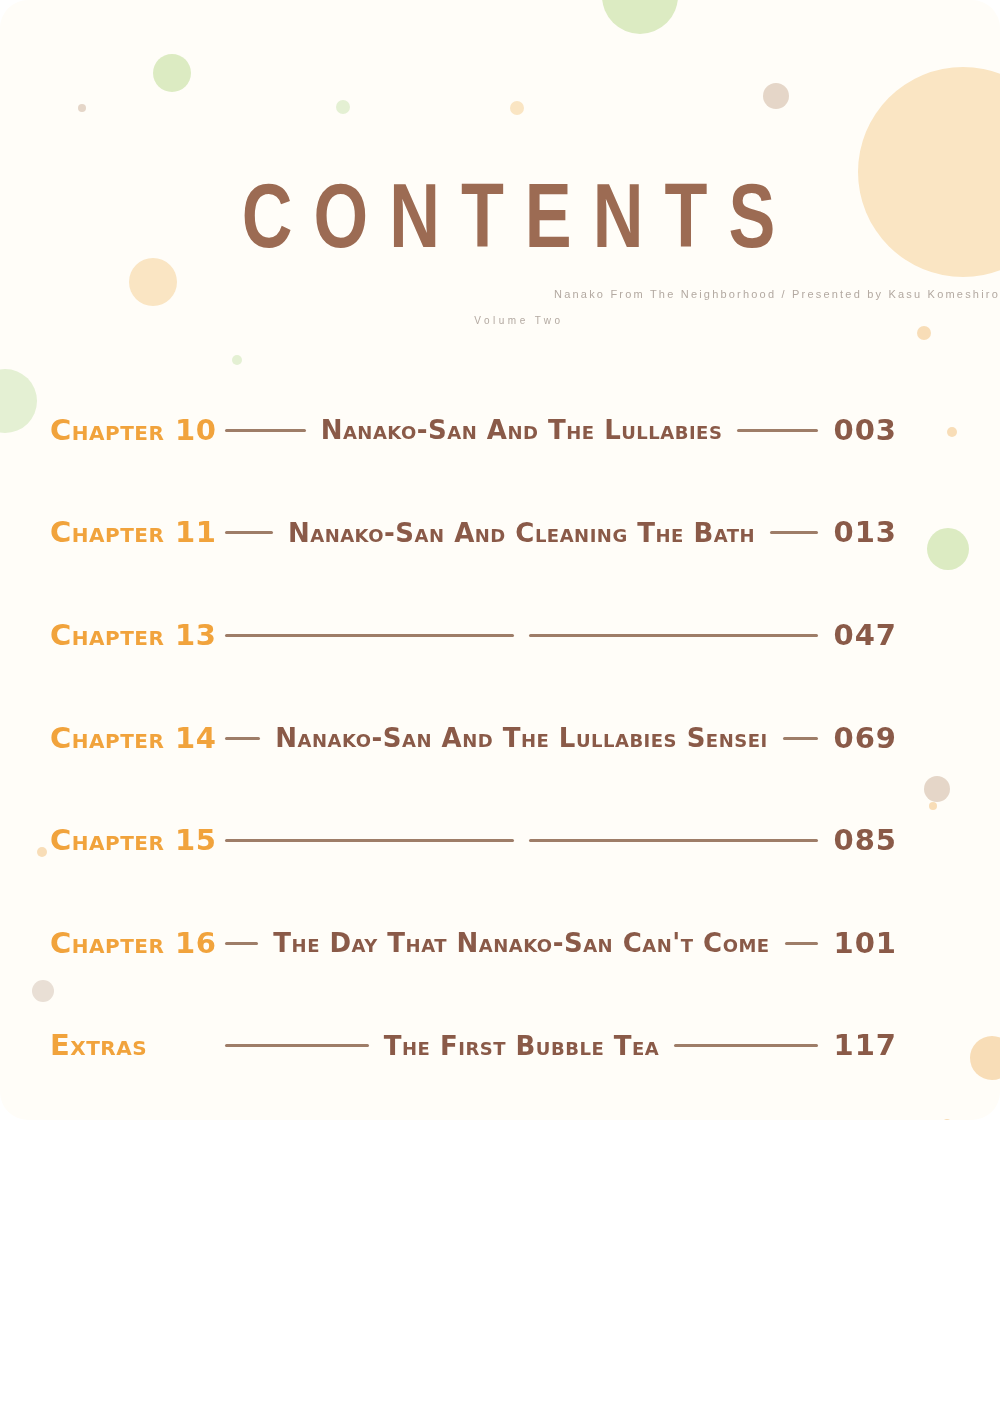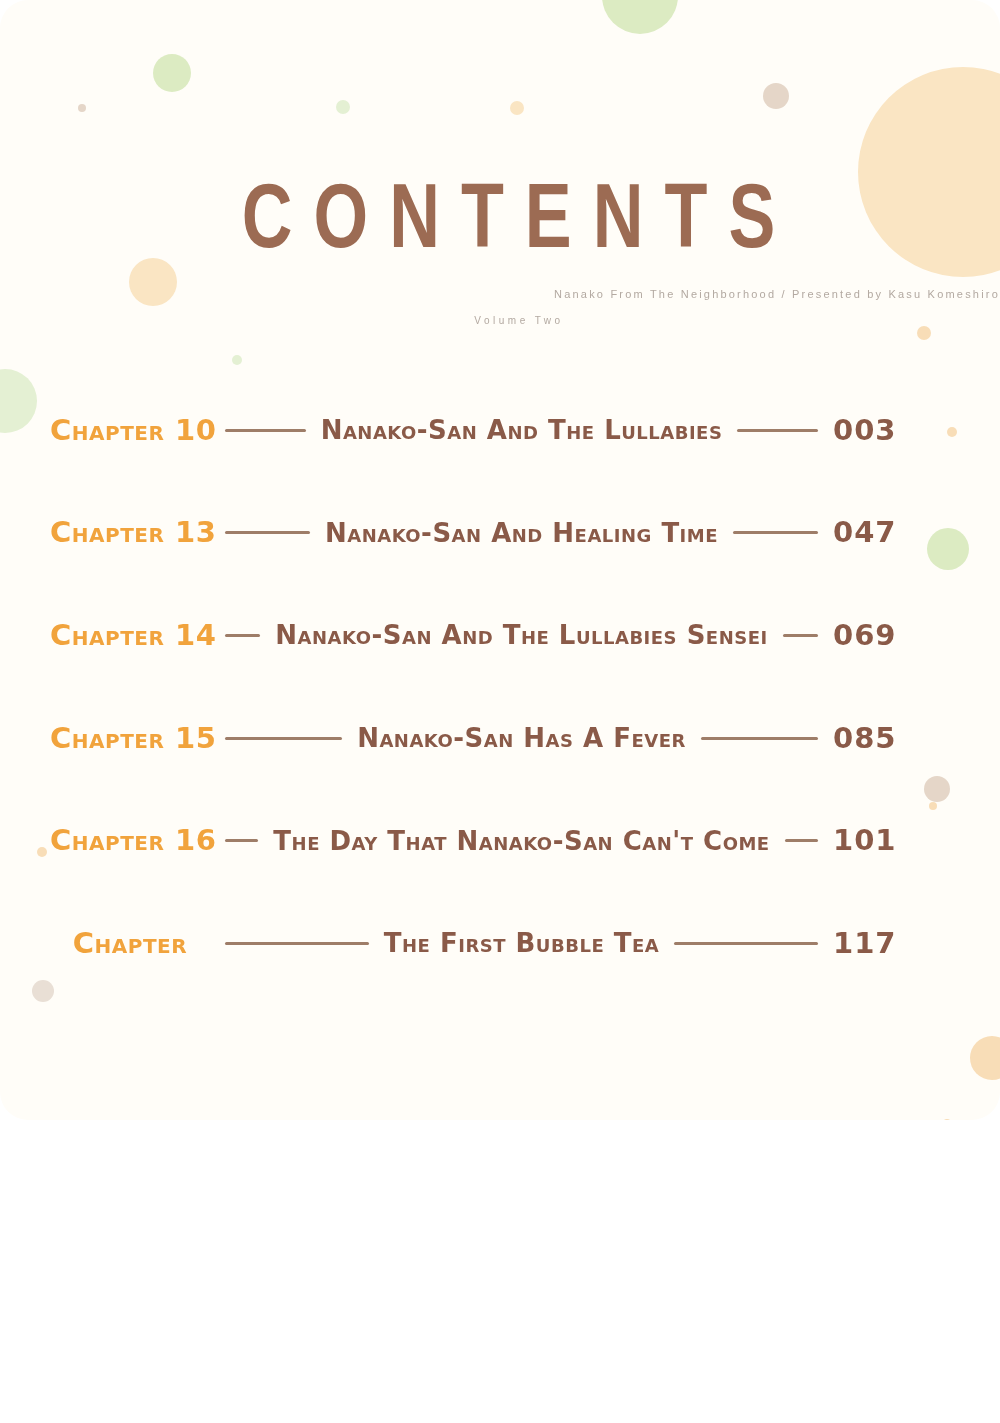--- a/index.html
+++ b/index.html
@@ -59,21 +59,21 @@
   }
   .row{
     height:102.6px;
     display:flex;
     align-items:center;
     gap:15px;
   }
   .label{
     width:160px;
     flex:0 0 160px;
-    text-align:center;
+    text-align:left;
     font:700 29px/1 "DejaVu Sans",sans-serif;
     font-variant:small-caps;
     letter-spacing:0.5px;
     color:var(--orange);
     white-space:nowrap;
   }
   .line{
     flex:1 1 20px;
     min-width:14px;
     height:3px;
@@ -84,20 +84,21 @@
     font:700 26px/1 "DejaVu Sans",sans-serif;
     font-variant:small-caps;
     letter-spacing:0.5px;
     color:var(--brown);
     white-space:nowrap;
     text-align:center;
   }
   .page-num{
     width:64px;
     flex:0 0 64px;
+    text-align:right;
     font:700 29px/1 "DejaVu Sans",sans-serif;
     letter-spacing:1px;
     color:var(--brown);
     white-space:nowrap;
   }
 </style>
 </head>
 <body>
 
 <div class="page">
@@ -138,48 +139,53 @@
 
   <main class="toc">
     <div class="row">
       <span class="label">Chapter 10</span>
       <span class="line"></span>
       <span class="title">Nanako-San And The Lullabies</span>
       <span class="line"></span>
       <span class="page-num">003</span>
     </div>
     <div class="row">
+      <span class="label">Chapter 11</span>
+      <span class="line"></span>
+      <span class="title">Nanako-San And Cleaning The Bath</span>
+      <span class="line"></span>
+      <span class="page-num">013</span>
+    </div>
+    <div class="row">
       <span class="label">Chapter 13</span>
       <span class="line"></span>
-      <span class="title">Nanako-San And Healing Time</span>
       <span class="line"></span>
       <span class="page-num">047</span>
     </div>
     <div class="row">
       <span class="label">Chapter 14</span>
       <span class="line"></span>
       <span class="title">Nanako-San And The Lullabies Sensei</span>
       <span class="line"></span>
       <span class="page-num">069</span>
     </div>
     <div class="row">
       <span class="label">Chapter 15</span>
       <span class="line"></span>
-      <span class="title">Nanako-San Has A Fever</span>
       <span class="line"></span>
       <span class="page-num">085</span>
     </div>
     <div class="row">
       <span class="label">Chapter 16</span>
       <span class="line"></span>
       <span class="title">The Day That Nanako-San Can't Come</span>
       <span class="line"></span>
       <span class="page-num">101</span>
     </div>
     <div class="row">
-      <span class="label">Chapter</span>
+      <span class="label">Extras</span>
       <span class="line"></span>
       <span class="title">The First Bubble Tea</span>
       <span class="line"></span>
       <span class="page-num">117</span>
     </div>
   </main>
 </div>
 
 </body></html>

